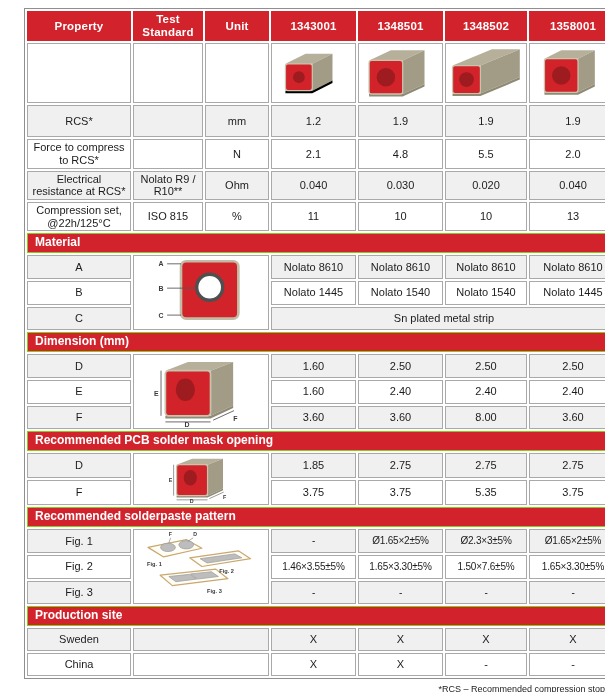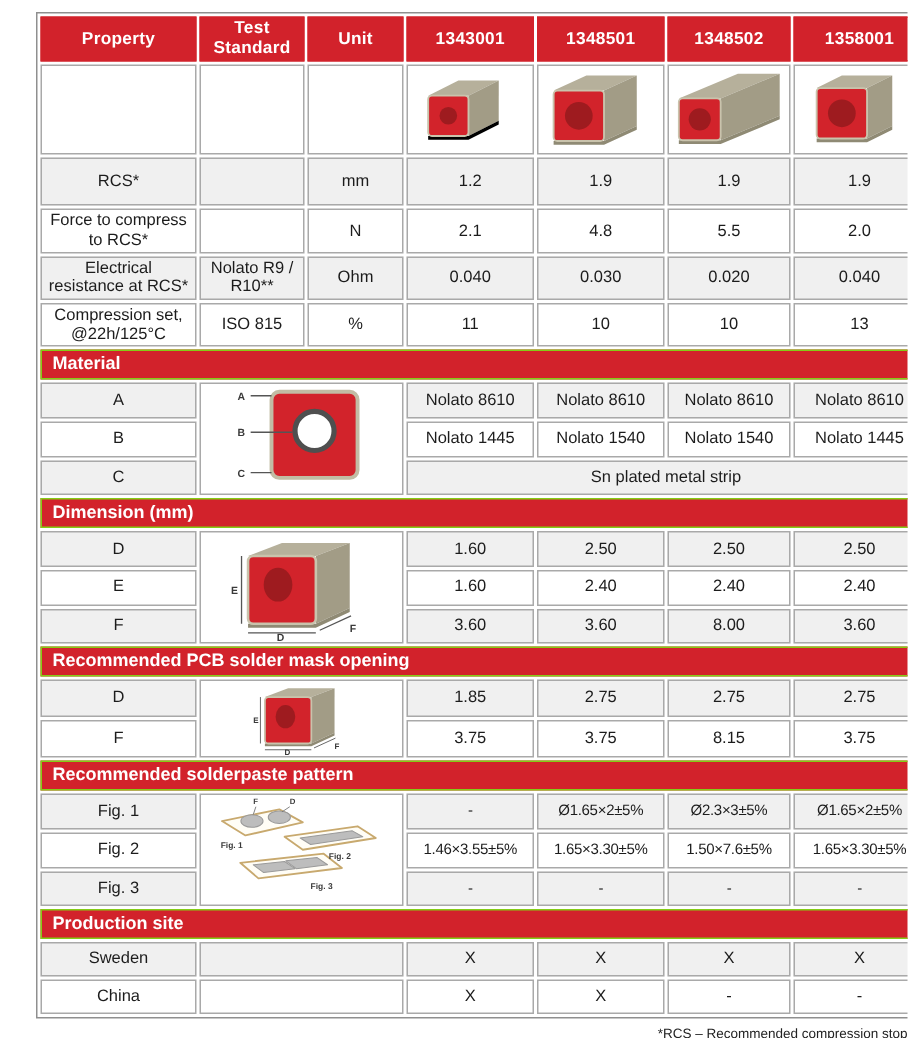--- a/index.html
+++ b/index.html
@@ -220,21 +220,21 @@
   </td>
   <td class="stripe">1.85</td>
   <td class="stripe">2.75</td>
   <td class="stripe">2.75</td>
   <td class="stripe">2.75</td>
 </tr>
 <tr class="h-s">
   <td>F</td>
   <td>3.75</td>
   <td>3.75</td>
-  <td>8.15</td>
+  <td>5.35</td>
   <td>3.75</td>
 </tr>
 
 <tr class="h-bar">
           <td class="bar" colspan="7">Recommended solderpaste pattern</td>
         </tr>
 <tr class="h-s">
   <td class="stripe">Fig. 1</td>
   <td class="diag" colspan="2" rowspan="3">
     <svg width="134" height="73" viewBox="0 0 150 84">

